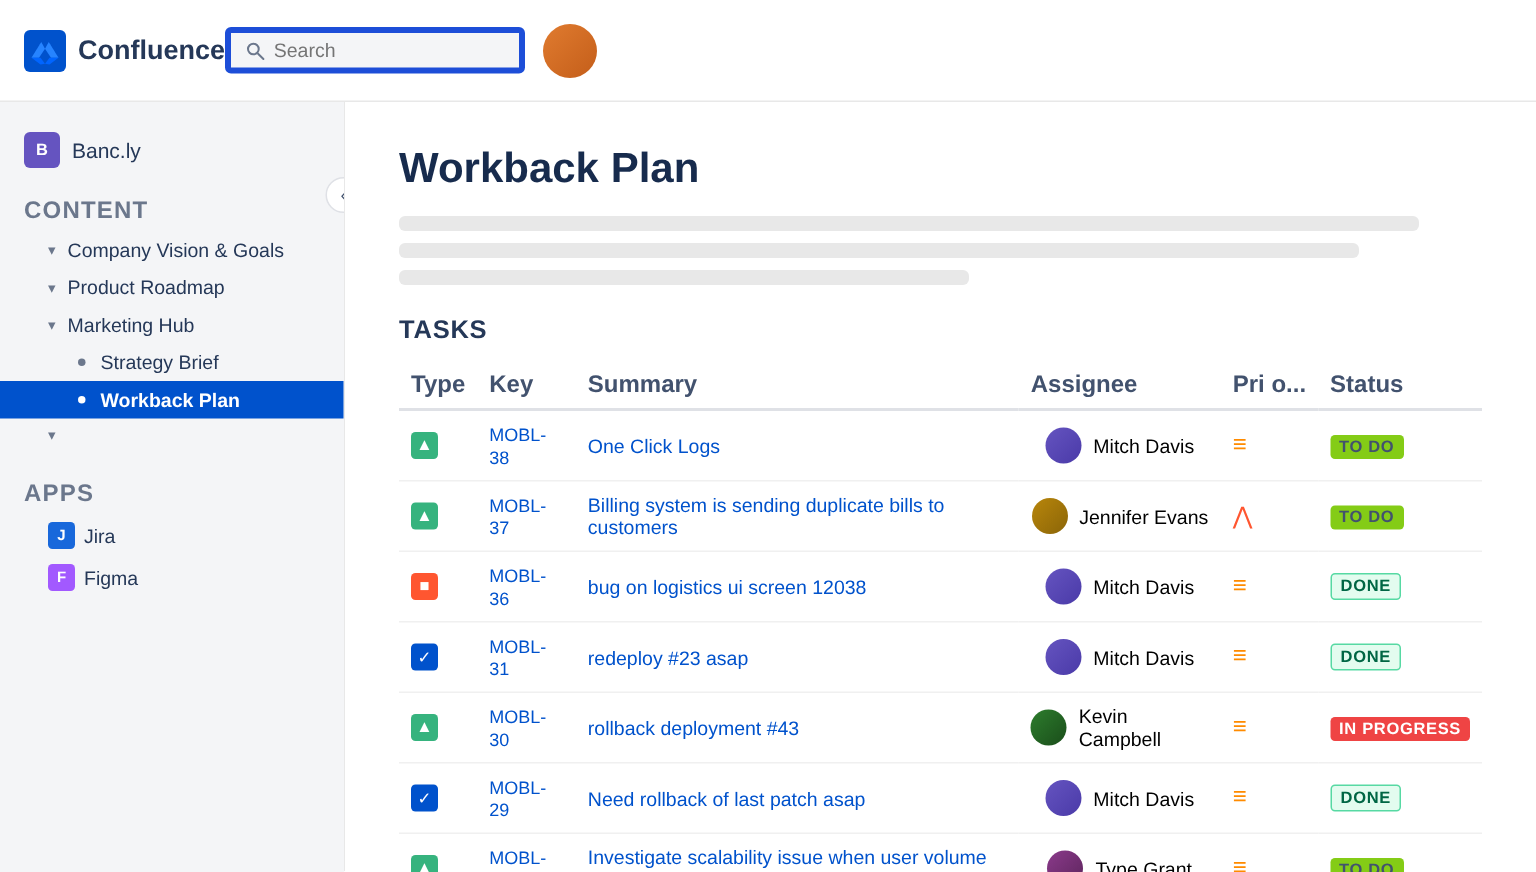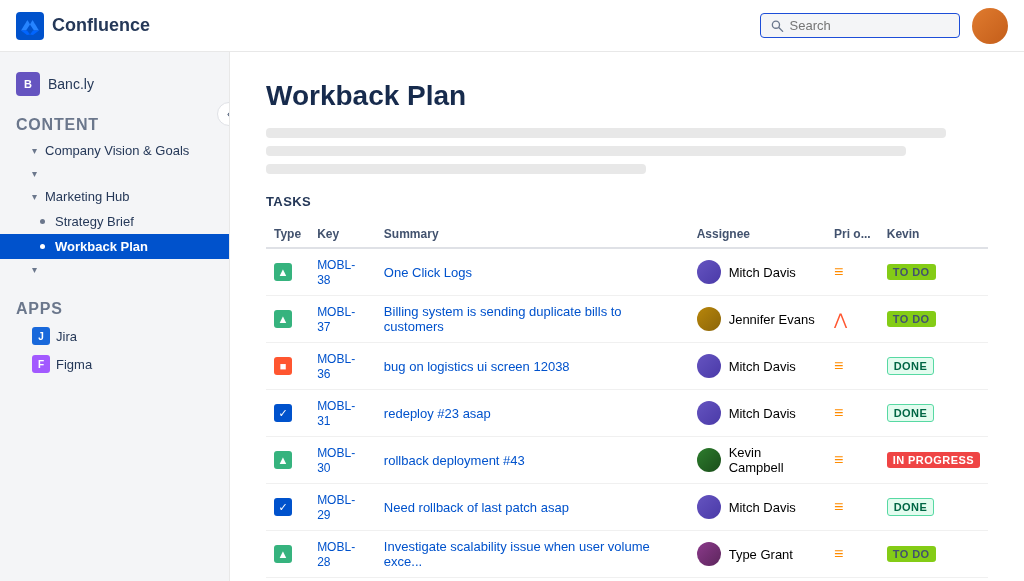--- a/index.html
+++ b/index.html
@@ -1,29 +1,29 @@
 <!DOCTYPE html>
 <html><head>
   <meta charset="utf-8">
   <style>
     * { box-sizing: border-box; margin: 0; padding: 0; }
     body { font-family: -apple-system, BlinkMacSystemFont, 'Segoe UI', sans-serif; background: #fff; display: flex; flex-direction: column; height: 581px; width: 1024px; overflow: hidden; }
 
     
     .topnav {
-      display: flex; align-items: center; justify-content: space-between;
-      padding: 0 16px; height: 52px; background: #fff; border-bottom: 1px solid #e8e8e8;
+      display: flex; align-items: center; 
+      padding: 0 16px; height: 68px; background: #fff; border-bottom: 1px solid #e8e8e8;
       flex-shrink: 0;
     }
     .topnav-logo { display: flex; align-items: center; gap: 8px; }
     .topnav-logo-icon { width: 28px; height: 28px; }
     .topnav-logo-text { font-size: 18px; font-weight: 600; color: #253858; }
     .topnav-right { display: flex; align-items: center; gap: 12px; }
     .search-bar {
-      display: flex; align-items: center; background: #f4f5f7; border: 1px solid #1d4ed8;
+      display: flex; align-items: center; background: #f4f5f7; border: 4px solid #1d4ed8;
       border-radius: 4px; padding: 4px 10px; width: 200px; gap: 6px;
     }
     .search-bar input { border: none; background: transparent; outline: none; font-size: 13px; color: #42526e; width: 100%; }
     .avatar-placeholder { width: 36px; height: 36px; border-radius: 50%; background: linear-gradient(135deg, #e07b2f, #c45e1a); }
 
     
     .layout { display: flex; flex: 1; overflow: hidden; }
 
     
     .sidebar {
@@ -43,21 +43,21 @@
       display: flex; align-items: center; gap: 6px; padding: 5px 16px;
       font-size: 13px; color: #253858; cursor: pointer; position: relative;
     }
     .sidebar-item.active { background: #0052cc; color: #fff; border-radius: 0; }
     .sidebar-item.active .sidebar-item-label { color: #fff; font-weight: 600; }
     .sidebar-item .chevron { font-size: 10px; color: #6b778c; margin-right: 2px; }
     .sidebar-item .bullet { width: 5px; height: 5px; border-radius: 50%; background: #6b778c; margin-left: 8px; margin-right: 4px; flex-shrink: 0; }
     .sidebar-item.active .bullet { background: #fff; }
     .sidebar-item-label { flex: 1; }
     .sub-item { padding-left: 32px; }
-    .sub-item2 { padding-left: 32px; }
+    .sub-item2 { padding-left: 44px; }
 
     .collapse-btn {
       position: absolute; right: -12px; top: 50px; width: 24px; height: 24px;
       background: #fff; border: 1px solid #dfe1e6; border-radius: 50%;
       display: flex; align-items: center; justify-content: center;
       cursor: pointer; z-index: 10; font-size: 12px; color: #42526e;
     }
 
     .sidebar-section-apps { margin-top: 8px; }
 
@@ -67,39 +67,39 @@
 
     .skeleton-lines { margin-bottom: 20px; }
     .skeleton-line {
       height: 10px; background: #e8e8e8; border-radius: 4px; margin-bottom: 8px;
     }
     .skeleton-line.long { width: 680px; }
     .skeleton-line.medium { width: 640px; }
     .skeleton-line.short { width: 380px; }
 
     .tasks-section { margin-top: 8px; }
-    .tasks-title { font-size: 13px; font-weight: 700; color: #253858; margin-bottom: 12px; letter-spacing: 0.03em; }
+    .tasks-title { font-size: 17px; font-weight: 700; color: #253858; margin-bottom: 12px; letter-spacing: 0.03em; }
 
     
     .task-table { width: 100%; border-collapse: collapse; font-size: 13px; }
     .task-table th {
       text-align: left; padding: 6px 8px; color: #42526e; font-weight: 600;
-      border-bottom: 2px solid #dfe1e6; font-size: 12px;
+      border-bottom: 2px solid #dfe1e6; font-size: 16px;
     }
     .task-table td { padding: 8px 8px; border-bottom: 1px solid #f0f0f0; vertical-align: middle; }
 
     .type-icon { width: 18px; height: 18px; border-radius: 3px; display: flex; align-items: center; justify-content: center; font-size: 11px; color: #fff; flex-shrink: 0; }
     .type-story { background: #36b37e; }
     .type-bug { background: #ff5630; }
     .type-task { background: #0052cc; }
 
     .key-link { color: #0052cc; text-decoration: none; font-size: 12px; font-weight: 500; }
     .summary-link { color: #0052cc; text-decoration: none; }
 
-    .assignee-cell { display: flex; align-items: center; gap: 8px; }
+    .assignee-cell { display: flex; align-items: center; gap: 8px; justify-content: center; }
     .assignee-avatar { width: 24px; height: 24px; border-radius: 50%; flex-shrink: 0; }
     .av-mitch { background: linear-gradient(135deg, #6554c0, #4a3aa8); }
     .av-jennifer { background: linear-gradient(135deg, #b8860b, #8b6508); }
     .av-kevin { background: linear-gradient(135deg, #2d7d2d, #1a4d1a); }
     .av-alana { background: linear-gradient(135deg, #8b3a8b, #5c255c); }
 
     .priority-icon { font-size: 16px; }
     .priority-medium { color: #ff8b00; }
     .priority-high { color: #ff5630; }
 
@@ -152,20 +152,21 @@
 
     <div class="sidebar-section-label">CONTENT</div>
 
     <div class="sidebar-item sub-item">
       <span class="chevron">▾</span>
       <span class="sidebar-item-label">Company Vision &amp; Goals</span>
     </div>
 
     <div class="sidebar-item sub-item">
       <span class="chevron">▾</span>
+      <span class="sidebar-item-label">Product Roadmap</span>
     </div>
 
     <div class="sidebar-item sub-item">
       <span class="chevron">▾</span>
       <span class="sidebar-item-label">Marketing Hub</span>
     </div>
 
     <div class="sidebar-item sub-item2">
       <span class="bullet"></span>
       <span class="sidebar-item-label">Strategy Brief</span>
@@ -207,21 +208,21 @@
       <div class="tasks-title">TASKS</div>
 
       <table class="task-table">
         <thead>
           <tr>
             <th>Type</th>
             <th>Key</th>
             <th>Summary</th>
             <th>Assignee</th>
             <th class="th-priority">Pri o...</th>
-            <th>Kevin</th>
+            <th>Status</th>
           </tr>
         </thead>
         <tbody id="task-table-body">
         <tr>
     <td>
                 <div class="type-icon type-story">▲</div>
               </td>
     <td><a href="#" class="key-link">MOBL-38</a></td>
     <td><a href="#" class="summary-link">One Click Logs</a></td>
     <td>

